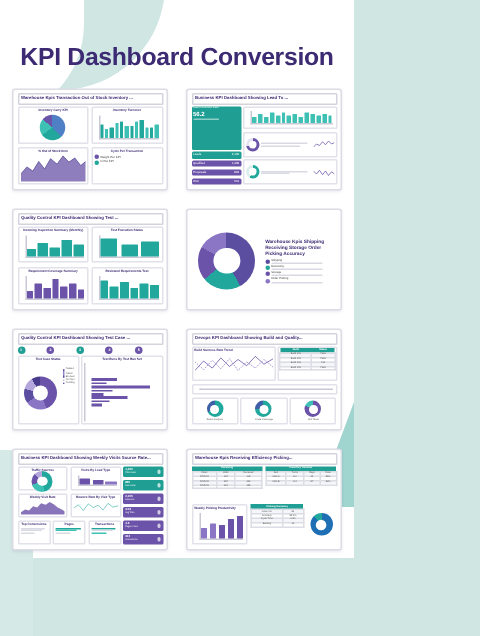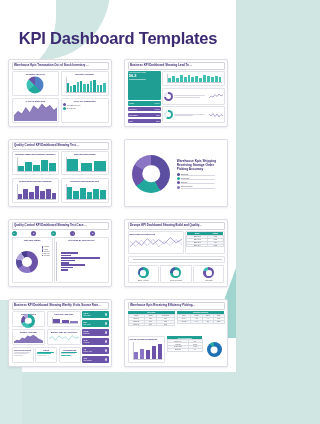--- a/index.html
+++ b/index.html
@@ -117,21 +117,21 @@
 
 <div id="bg">
   <div class="white-sheet"></div>
   <div class="blob"></div>
   <div class="blob2"></div>
   <div class="mint-bottom"></div>
   <div class="mint-left-strip"></div>
   <div class="teal-wedge"></div>
 </div>
 
-<div class="title">KPI Dashboard Templates</div>
+<div class="title">KPI Dashboard Conversion</div>
 
 <div class="grid">
 
   <div class="card">
     <div class="card-title">Warehouse Kpis Transaction Out of Stock Inventory ...</div>
     <div class="card-body">
       <div class="col">
         <div class="panel">
           <div class="panel-h">Inventory Carry KPI</div>
           <div class="plot">

